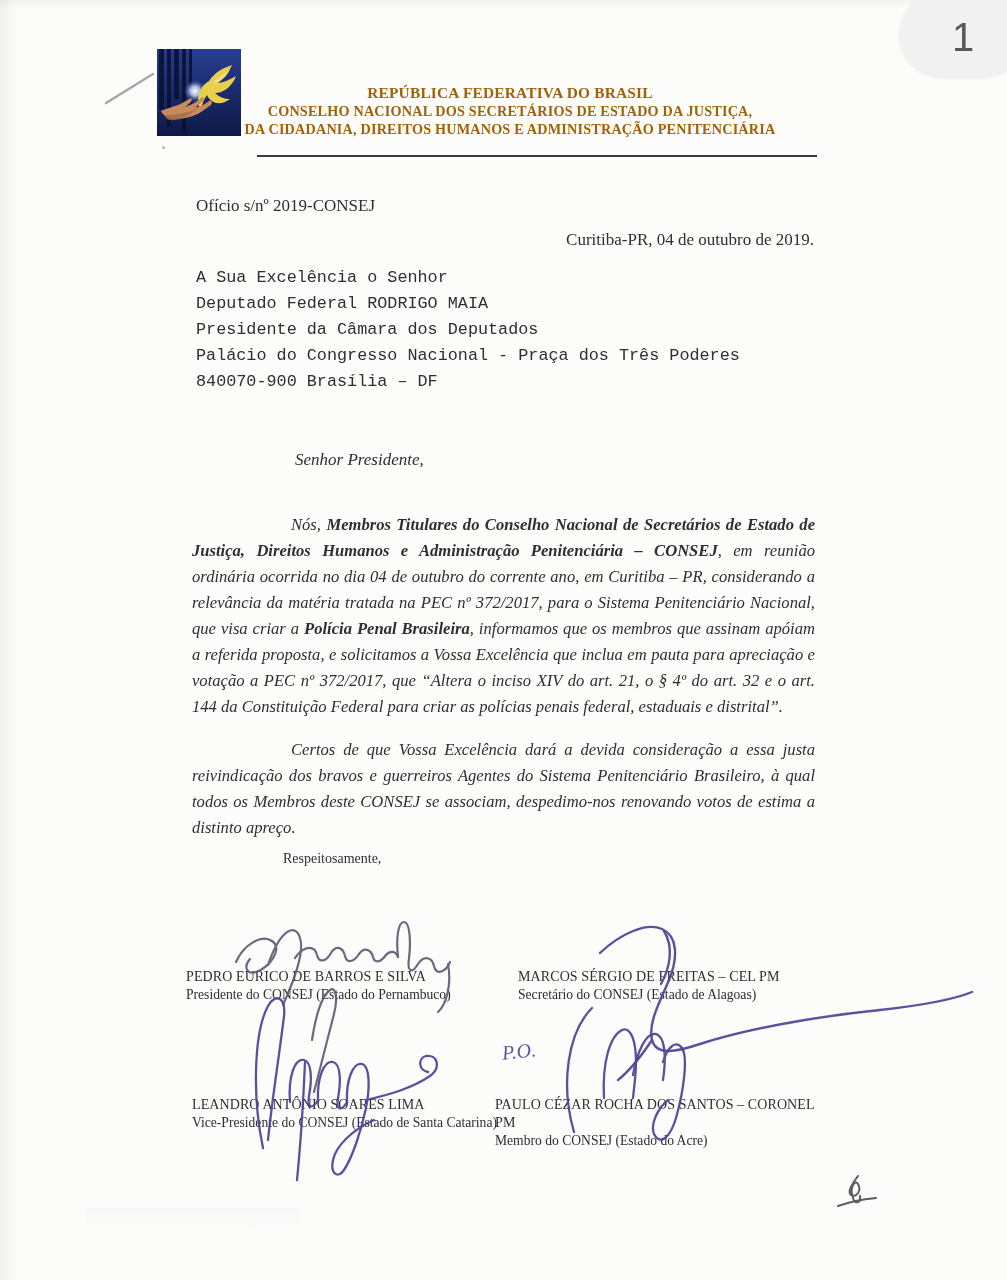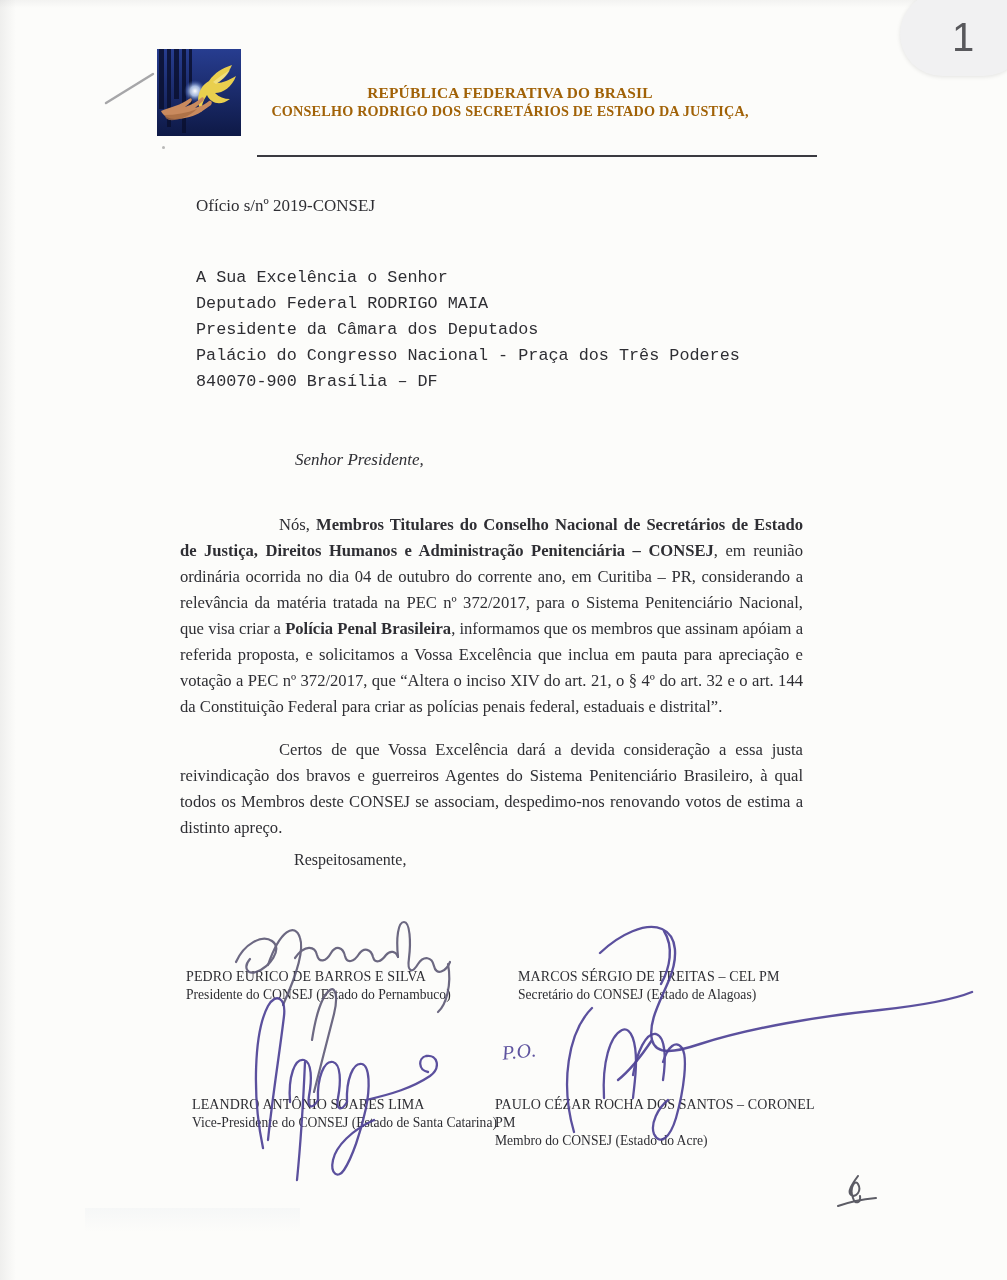--- a/index.html
+++ b/index.html
@@ -17,25 +17,25 @@
   .logo-dot{left:162px;top:146px;width:3px;height:3px;border-radius:50%;background:#8a8a8a;opacity:.6;}
   .header-block{left:188px;top:84px;width:644px;text-align:center;font-weight:bold;
                 color:#a16207;letter-spacing:.2px;}
   .hl1{font-size:15.4px;line-height:18px;}
   .hl2,.hl3{font-size:14.2px;line-height:18px;}
   .rule{left:257px;top:155px;width:560px;height:2px;background:#3a3a40;}
   .ref{left:196px;top:196px;font-size:17px;}
   .dateline{left:196px;top:230px;width:618px;text-align:right;font-size:17px;}
   .recipient{left:196px;top:265px;font-size:16.8px;line-height:26px;font-family:Liberation Mono, monospace;}
   .salutation{left:295px;top:450px;font-size:17px;font-style:italic;}
-  .para{left:180px;top:512px;width:623px;font-size:16.6px;line-height:26px;
-        text-align:justify;text-indent:99px;}
+  .para{left:192px;top:512px;width:623px;font-size:16.6px;line-height:26px;
+        text-align:justify;text-indent:99px;font-style:italic;}
   .para2{top:737px;}
   .b{font-weight:bold;}
-  .closing{left:294px;top:851px;font-size:16px;}
+  .closing{left:283px;top:851px;font-size:14px;}
   .sig{position:absolute;text-align:left;line-height:18px;}
   .sig .name{font-size:14px;letter-spacing:.1px;}
   .sig .role{font-size:13.6px;}
   .sig1{left:186px;top:968px;width:300px;}
   .sig2{left:518px;top:968px;width:302px;}
   .sig3{left:192px;top:1096px;width:310px;}
   .sig4{left:495px;top:1096px;width:340px;}
   .po{left:502px;top:1040px;font-size:20px;font-style:italic;color:#4e4296;
       transform:rotate(-6deg);opacity:.9;}
   .badge{left:900px;top:-8px;width:126px;height:84px;background:#f1f1f2;border-radius:42px;
@@ -82,25 +82,27 @@
       <path fill="#e9cf4e" d="M52 32 C58 23 66 19 75 16 C71 25 66 30 60 34 C66 34 72 31 79 27 C75 38 66 44 58 44 C62 48 67 50 73 50 C64 57 54 55 50 46 C46 52 44 57 45 63 C40 57 40 46 44 40 C46 36 49 34 52 32 Z"></path>
       <path fill="#f4e28a" opacity=".8" d="M56 33 C62 28 68 24 73 21 C69 28 64 32 59 35 Z"></path>
       <path fill="#c98a5e" d="M4 62 C14 58 24 56 32 50 C34 48 36 50 34 53 L28 58 C34 56 40 53 44 49 C46 47 48 50 46 52 L38 59 C44 57 49 55 52 52 C54 51 56 53 54 56 L44 63 C38 67 28 70 18 70 C12 70 6 67 4 62 Z"></path>
       <path fill="#a86b42" opacity=".8" d="M8 66 C18 66 30 64 40 60 C32 68 20 72 12 71 C9 70 8 68 8 66 Z"></path>
     </svg>
   </div>
   <div class="abs logo-dot"></div>
 
   <div class="abs header-block">
     <div class="hl1">REPÚBLICA FEDERATIVA DO BRASIL</div>
-    <div class="hl2">CONSELHO RODRIGO DOS SECRETÁRIOS DE ESTADO DA JUSTIÇA,</div>
+    <div class="hl2">CONSELHO NACIONAL DOS SECRETÁRIOS DE ESTADO DA JUSTIÇA,</div>
+    <div class="hl3">DA CIDADANIA, DIREITOS HUMANOS E ADMINISTRAÇÃO PENITENCIÁRIA</div>
   </div>
   <div class="abs rule"></div>
 
   <div class="abs ref">Ofício s/nº 2019-CONSEJ</div>
+  <div class="abs dateline">Curitiba-PR, 04 de outubro de 2019.</div>
 
   <div class="abs recipient">
     <div>A Sua Excelência o Senhor</div>
     <div>Deputado Federal RODRIGO MAIA</div>
     <div>Presidente da Câmara dos Deputados</div>
     <div>Palácio do Congresso Nacional - Praça dos Três Poderes</div>
     <div>840070-900 Brasília – DF</div>
   </div>
 
   <div class="abs salutation">Senhor Presidente,</div>

